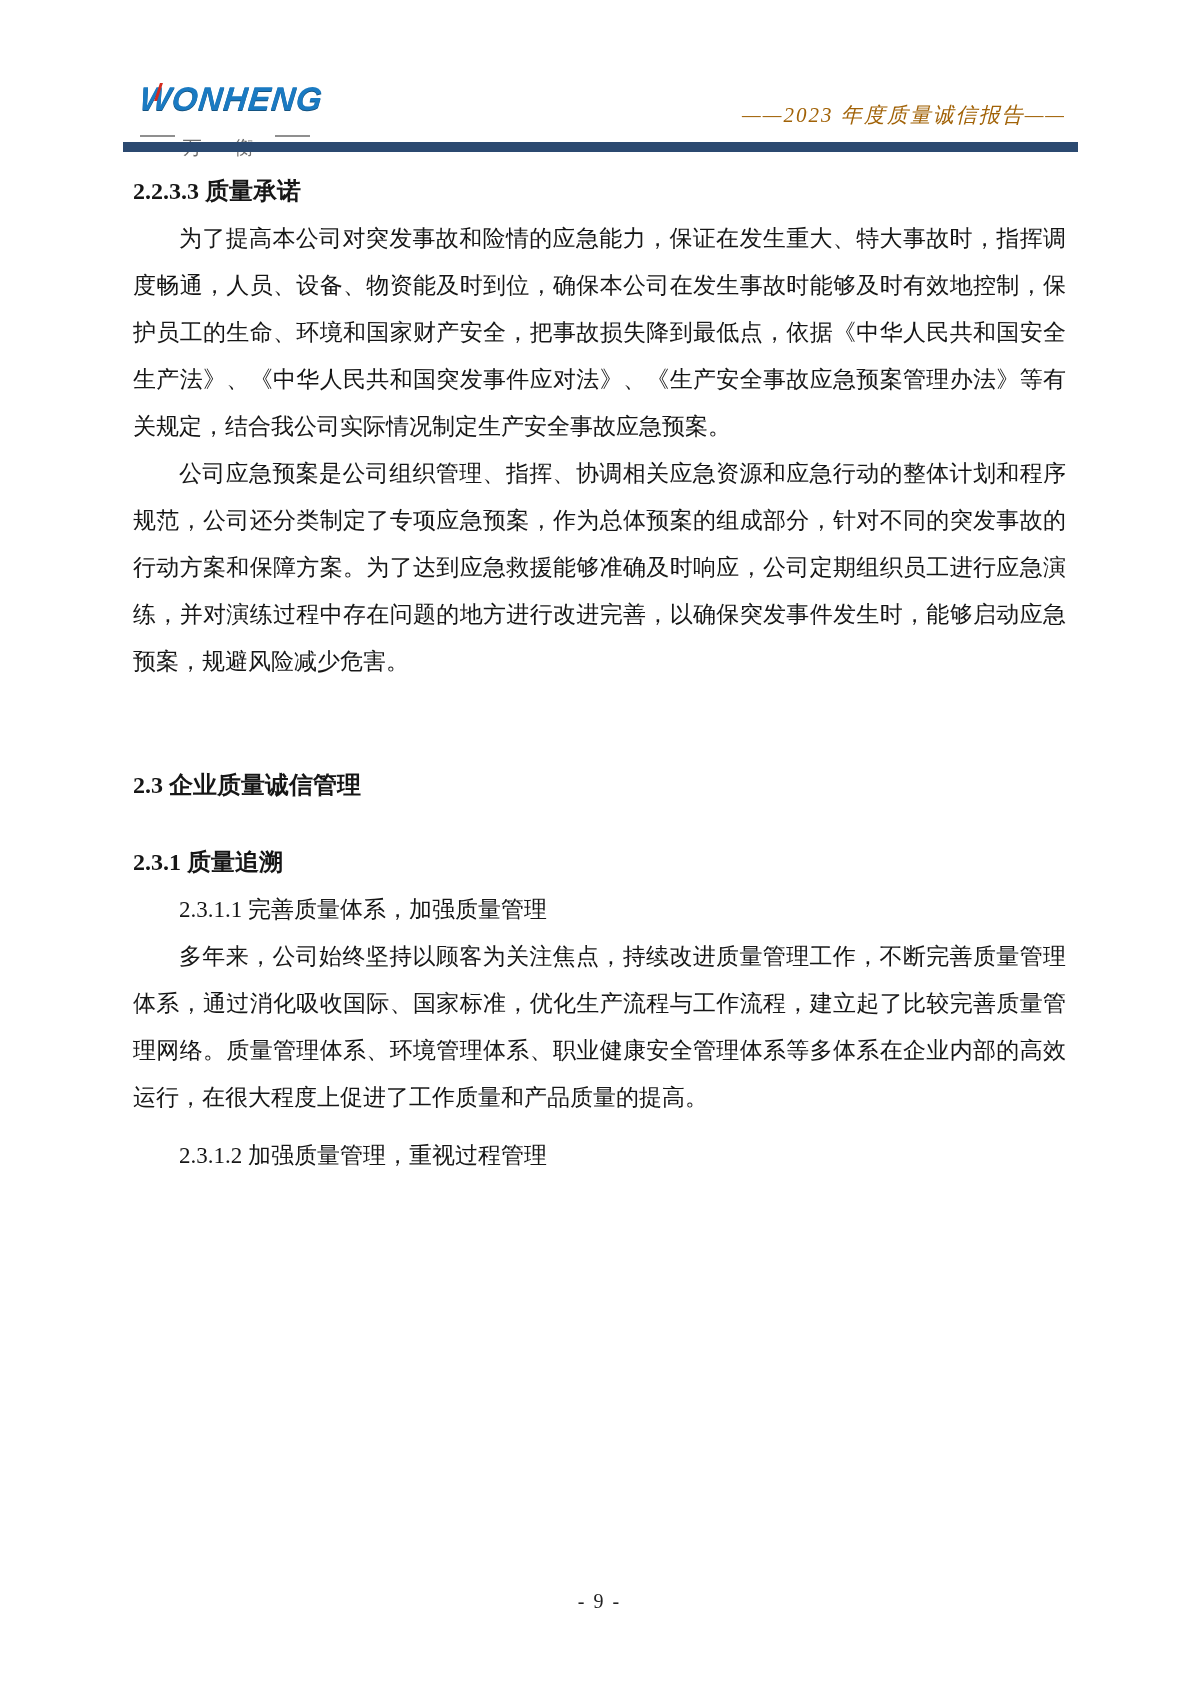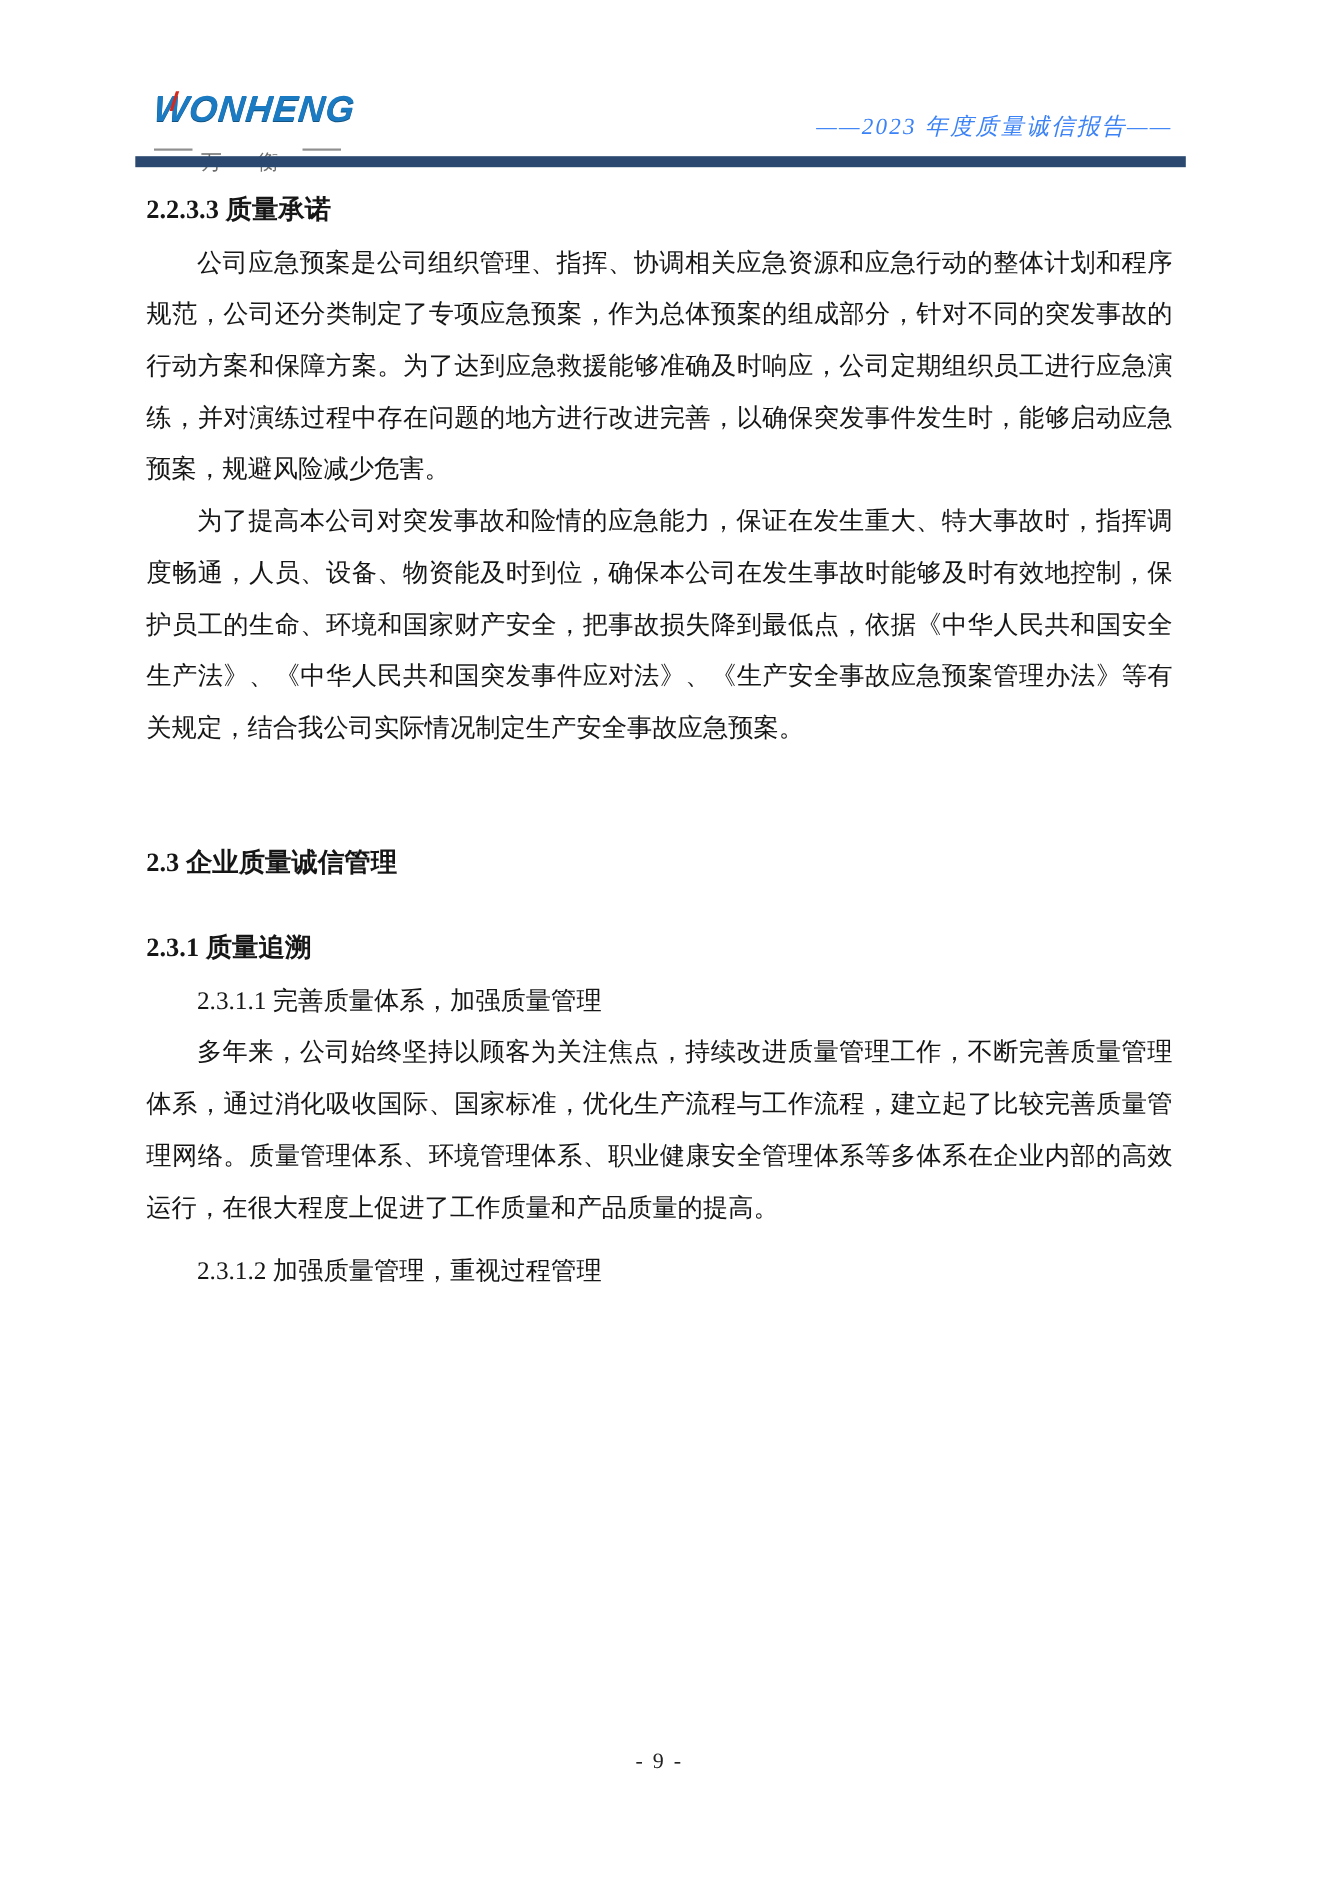--- a/index.html
+++ b/index.html
@@ -56,21 +56,21 @@
     font-family: "Liberation Serif", "DejaVu Serif", serif;
     white-space: nowrap;
   }
 
   .header-title {
     position: absolute;
     right: 133px;
     top: 101px;
     font-size: 21px;
     font-style: italic;
-    color: #3b82f6;
+    color: #a16207;
     letter-spacing: 2px;
     white-space: nowrap;
   }
 
   .header-bar {
     position: absolute;
     left: 123px;
     top: 142px;
     width: 955px;
     height: 10px;
@@ -136,23 +136,23 @@
   </div>
 
   <div class="header-title">——2023 年度质量诚信报告——</div>
 
   <div class="header-bar"></div>
 
   <div class="content">
 
     <h3 class="heading">2.2.3.3 质量承诺</h3>
 
+    <p class="para">为了提高本公司对突发事故和险情的应急能力，保证在发生重大、特大事故时，指挥调度畅通，人员、设备、物资能及时到位，确保本公司在发生事故时能够及时有效地控制，保护员工的生命、环境和国家财产安全，把事故损失降到最低点，依据《中华人民共和国安全生产法》、《中华人民共和国突发事件应对法》、《生产安全事故应急预案管理办法》等有关规定，结合我公司实际情况制定生产安全事故应急预案。</p>
+
     <p class="para">公司应急预案是公司组织管理、指挥、协调相关应急资源和应急行动的整体计划和程序规范，公司还分类制定了专项应急预案，作为总体预案的组成部分，针对不同的突发事故的行动方案和保障方案。为了达到应急救援能够准确及时响应，公司定期组织员工进行应急演练，并对演练过程中存在问题的地方进行改进完善，以确保突发事件发生时，能够启动应急预案，规避风险减少危害。</p>
-
-    <p class="para">为了提高本公司对突发事故和险情的应急能力，保证在发生重大、特大事故时，指挥调度畅通，人员、设备、物资能及时到位，确保本公司在发生事故时能够及时有效地控制，保护员工的生命、环境和国家财产安全，把事故损失降到最低点，依据《中华人民共和国安全生产法》、《中华人民共和国突发事件应对法》、《生产安全事故应急预案管理办法》等有关规定，结合我公司实际情况制定生产安全事故应急预案。</p>
 
     <h2 class="heading h23-gap">2.3 企业质量诚信管理</h2>
 
     <h3 class="heading h231-gap">2.3.1 质量追溯</h3>
 
     <p class="subpoint">2.3.1.1 完善质量体系，加强质量管理</p>
 
     <p class="para">多年来，公司始终坚持以顾客为关注焦点，持续改进质量管理工作，不断完善质量管理体系，通过消化吸收国际、国家标准，优化生产流程与工作流程，建立起了比较完善质量管理网络。质量管理体系、环境管理体系、职业健康安全管理体系等多体系在企业内部的高效运行，在很大程度上促进了工作质量和产品质量的提高。</p>
 
     <p class="subpoint h2312-gap">2.3.1.2 加强质量管理，重视过程管理</p>

